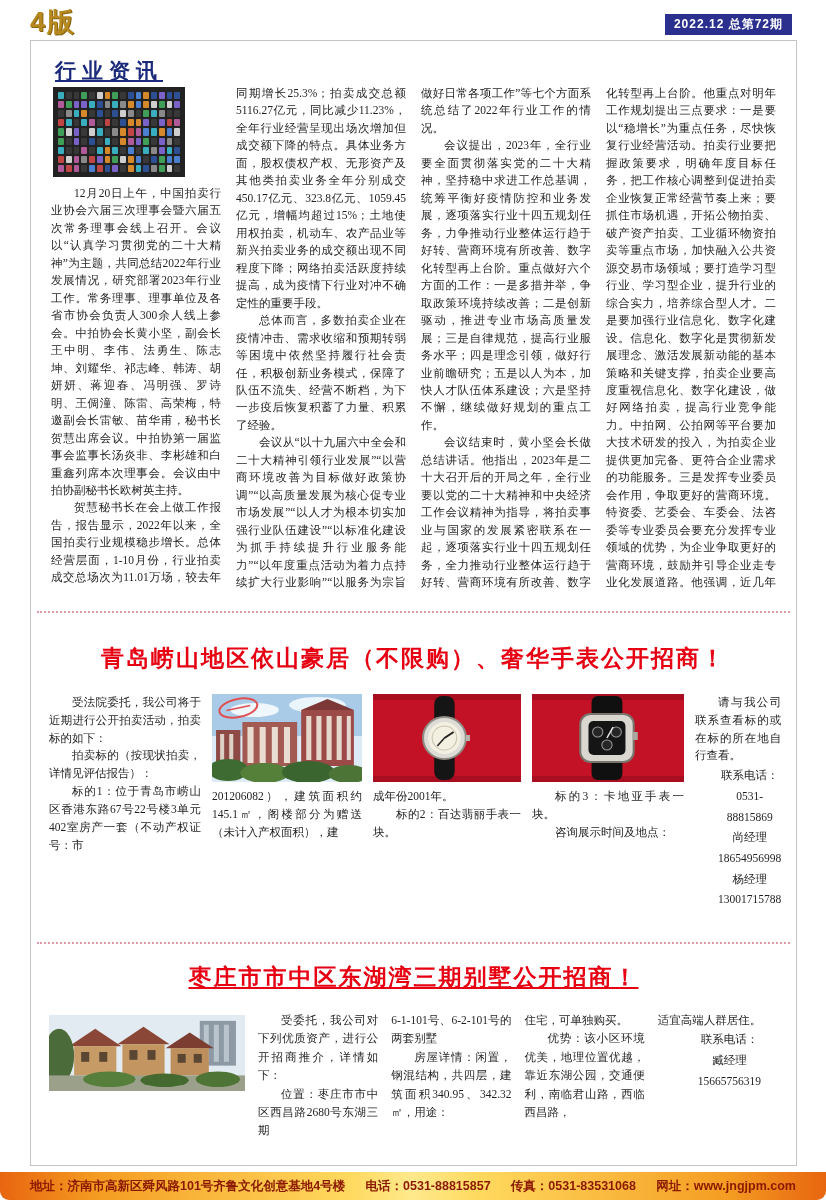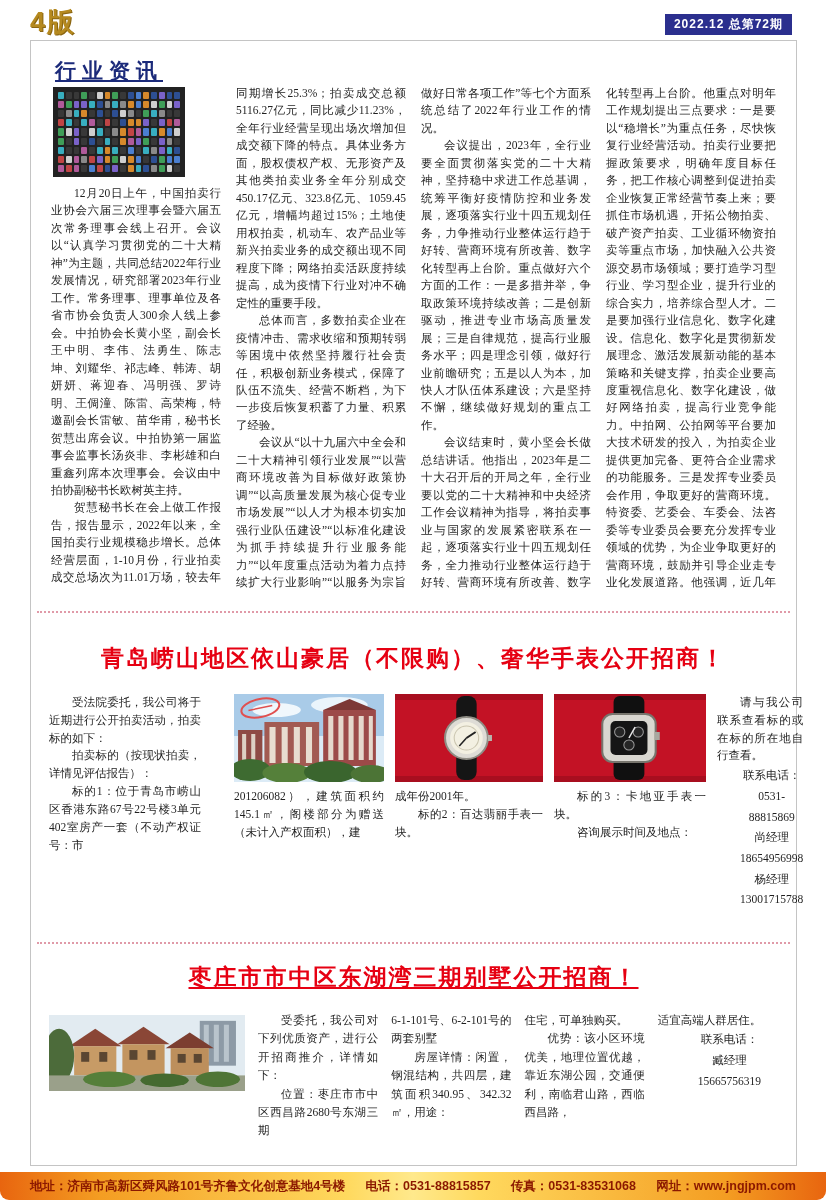--- a/index.html
+++ b/index.html
@@ -51,21 +51,21 @@
   
   .sec-promo{padding:12px 14px 0 14px;}
   .t2{font-size:23px;margin:18px 0 16px 0;}
   .promo-row{
     display:flex;gap:11px;padding:4px 4px 22px 4px;
     font-size:11.5px;line-height:1.55;text-align:justify;color:#1f1f1f;
   }
   .promo-row p{margin:0;text-indent:2em;}
   .promo-row p.cont{text-indent:0;}
   .pcol-1{width:152px;flex:none;}
-  .pcol-2{width:150px;flex:none;margin-left:22px;}
+  .pcol-2{width:150px;flex:none;}
   .pcol-3{width:148px;flex:none;}
   .pcol-4{width:152px;flex:none;}
   .pcol-5{flex:1;}
   .promo-img{width:100%;height:88px;display:block;margin-bottom:6px;}
   .contact-lines{padding-left:2em;line-height:1.8;text-align:center;}
   
   .sec-villa{padding:12px 14px 0 14px;}
   .t3{font-size:23px;margin:6px 0 16px 0;text-decoration:underline;}
   .villa-row{
     display:flex;gap:13px;padding:2px 4px 10px 4px;

